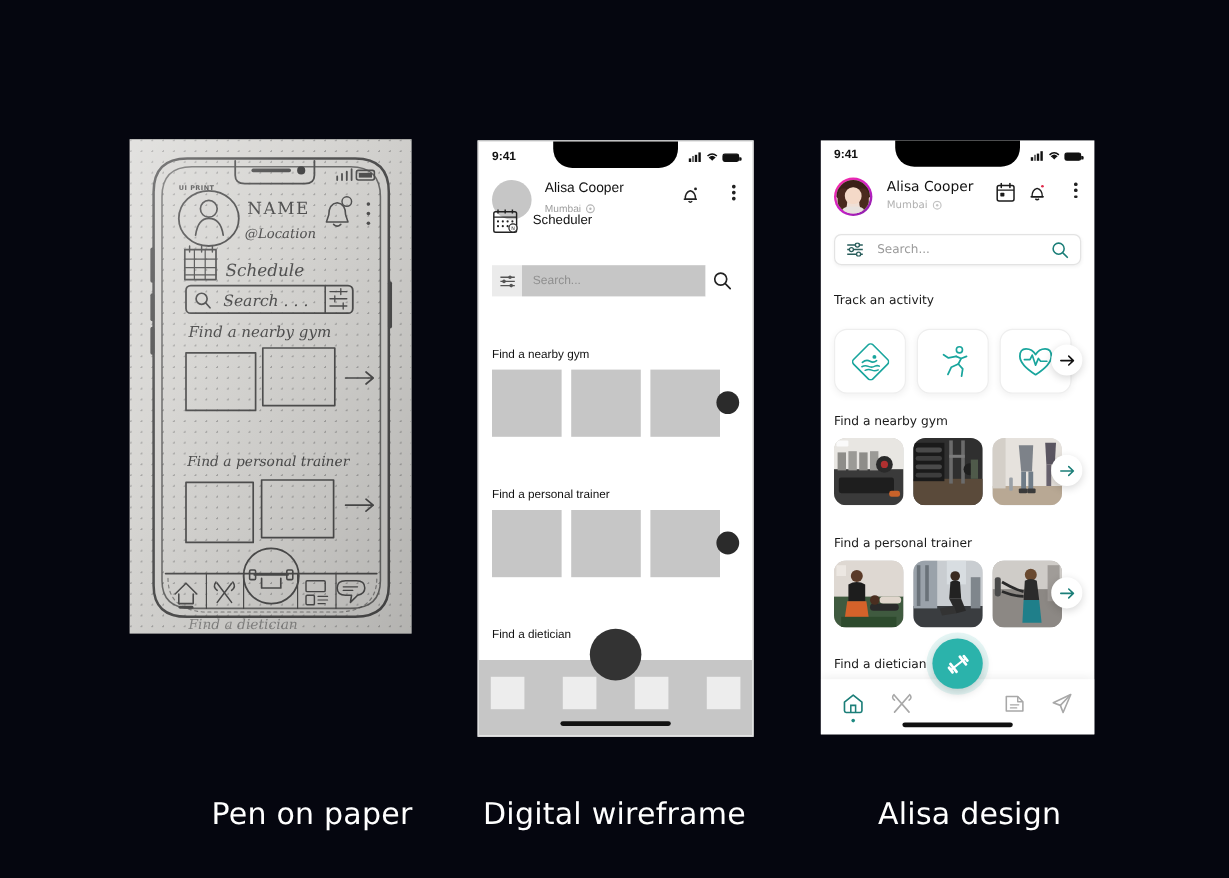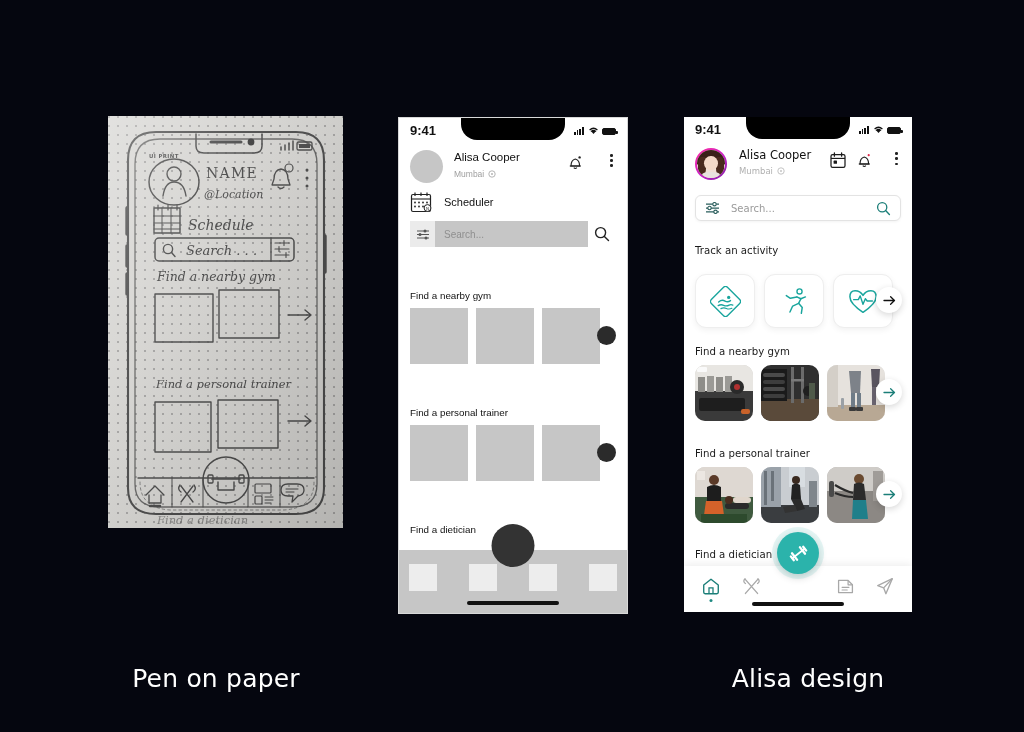--- a/index.html
+++ b/index.html
@@ -16,21 +16,21 @@
   .caption{
     position:absolute;
     color:#ffffff;
     font-size:25px;
     font-weight:400;
     letter-spacing:.2px;
     white-space:nowrap;
     text-align:center;
     font-family:"DejaVu Sans", sans-serif;
   }
-  .cap1{left:0;width:432px;top:664px;}
+  .cap1{left:0;width:432px;top:664px;padding-left:44px;}
   .cap2{left:296px;width:432px;top:664px;}
   .cap3{left:592px;width:432px;top:664px;}
 
   
   .paper{
     position:absolute;left:108px;top:116px;width:235px;height:412px;
     background:#d6d5d2;
     overflow:hidden;
   }
   .paper-grain{
@@ -55,40 +55,40 @@
   .wf-notch{
     position:absolute;left:50%;transform:translateX(-50%);top:-1px;
     width:104px;height:23px;background:#000;
     border-bottom-left-radius:16px;border-bottom-right-radius:16px;
   }
   .wf-status{
     position:absolute;left:0;top:0;width:100%;height:25px;
     display:flex;align-items:center;justify-content:space-between;
     padding:0 11px;box-sizing:border-box;
   }
-  .wf-time{font-size:13px;font-weight:700;color:#111;}
+  .wf-time{font-size:10px;font-weight:700;color:#111;}
   .wf-sysicons{display:flex;align-items:flex-end;gap:3.5px;}
   .sig{display:flex;align-items:flex-end;gap:1px;height:8px;}
   .sig i{display:block;width:1.8px;background:#111;}
   .sig i:nth-child(1){height:3px;}
   .sig i:nth-child(2){height:4.6px;}
   .sig i:nth-child(3){height:6.2px;}
   .sig i:nth-child(4){height:8px;}
   .batt{width:14px;height:7.5px;border:1.3px solid #111;border-radius:2px;position:relative;box-sizing:border-box;background:#111;}
   .batt:after{content:"";position:absolute;right:-3px;top:2px;width:1.6px;height:3.5px;background:#111;border-radius:0 1px 1px 0;}
 
   .wf-profile{position:absolute;left:11px;top:32px;right:11px;height:34px;}
   .wf-av{position:absolute;left:0;top:0;width:33px;height:33px;border-radius:50%;background:#c6c6c6;}
   .wf-name{position:absolute;left:44px;top:1px;font-size:11.5px;color:#111;}
   .wf-loc{position:absolute;left:44px;top:19px;font-size:8.5px;color:#9e9e9e;display:flex;align-items:center;gap:4px;}
   .wf-bell{position:absolute;right:33px;top:4px;}
   .wf-dots{position:absolute;right:3px;top:4px;display:flex;flex-direction:column;gap:2.6px;align-items:center;}
   .wf-dots span{width:2.6px;height:2.6px;background:#222;border-radius:50%;}
 
-  .wf-sched{position:absolute;left:11px;top:73px;display:flex;align-items:center;gap:12px;}
+  .wf-sched{position:absolute;left:11px;top:55px;display:flex;align-items:center;gap:12px;}
   .wf-sched-lbl{font-size:11px;color:#111;}
 
   .wf-search{position:absolute;left:11px;top:103px;right:11px;height:26px;display:flex;align-items:stretch;}
   .wf-filter{width:25px;background:#ebebeb;display:flex;align-items:center;justify-content:center;}
   .wf-field{flex:1;background:#c6c6c6;display:flex;align-items:center;padding-left:9px;}
   .wf-ph{font-size:10px;color:#8f8f8f;}
   .wf-mag{width:28px;background:#fff;display:flex;align-items:center;justify-content:center;}
 
   .wf-sect{position:absolute;left:11px;font-size:9.8px;color:#111;}
   .wf-row{position:absolute;left:11px;display:flex;gap:8px;}
@@ -676,15 +676,16 @@
           <rect x="2.6" y="8.4" width="2.4" height="7.2" rx="1" fill="#fff"></rect>
           <rect x="5.6" y="6.6" width="2.4" height="10.8" rx="1" fill="#fff"></rect>
           <rect x="16" y="6.6" width="2.4" height="10.8" rx="1" fill="#fff"></rect>
           <rect x="19" y="8.4" width="2.4" height="7.2" rx="1" fill="#fff"></rect>
         </g>
       </svg>
     </div>
   </div>
 
   <div class="caption cap1">Pen on paper</div>
+  <div class="caption cap2">Digital wireframe</div>
   <div class="caption cap3">Alisa design</div>
 
 </div>
 
 </body></html>

